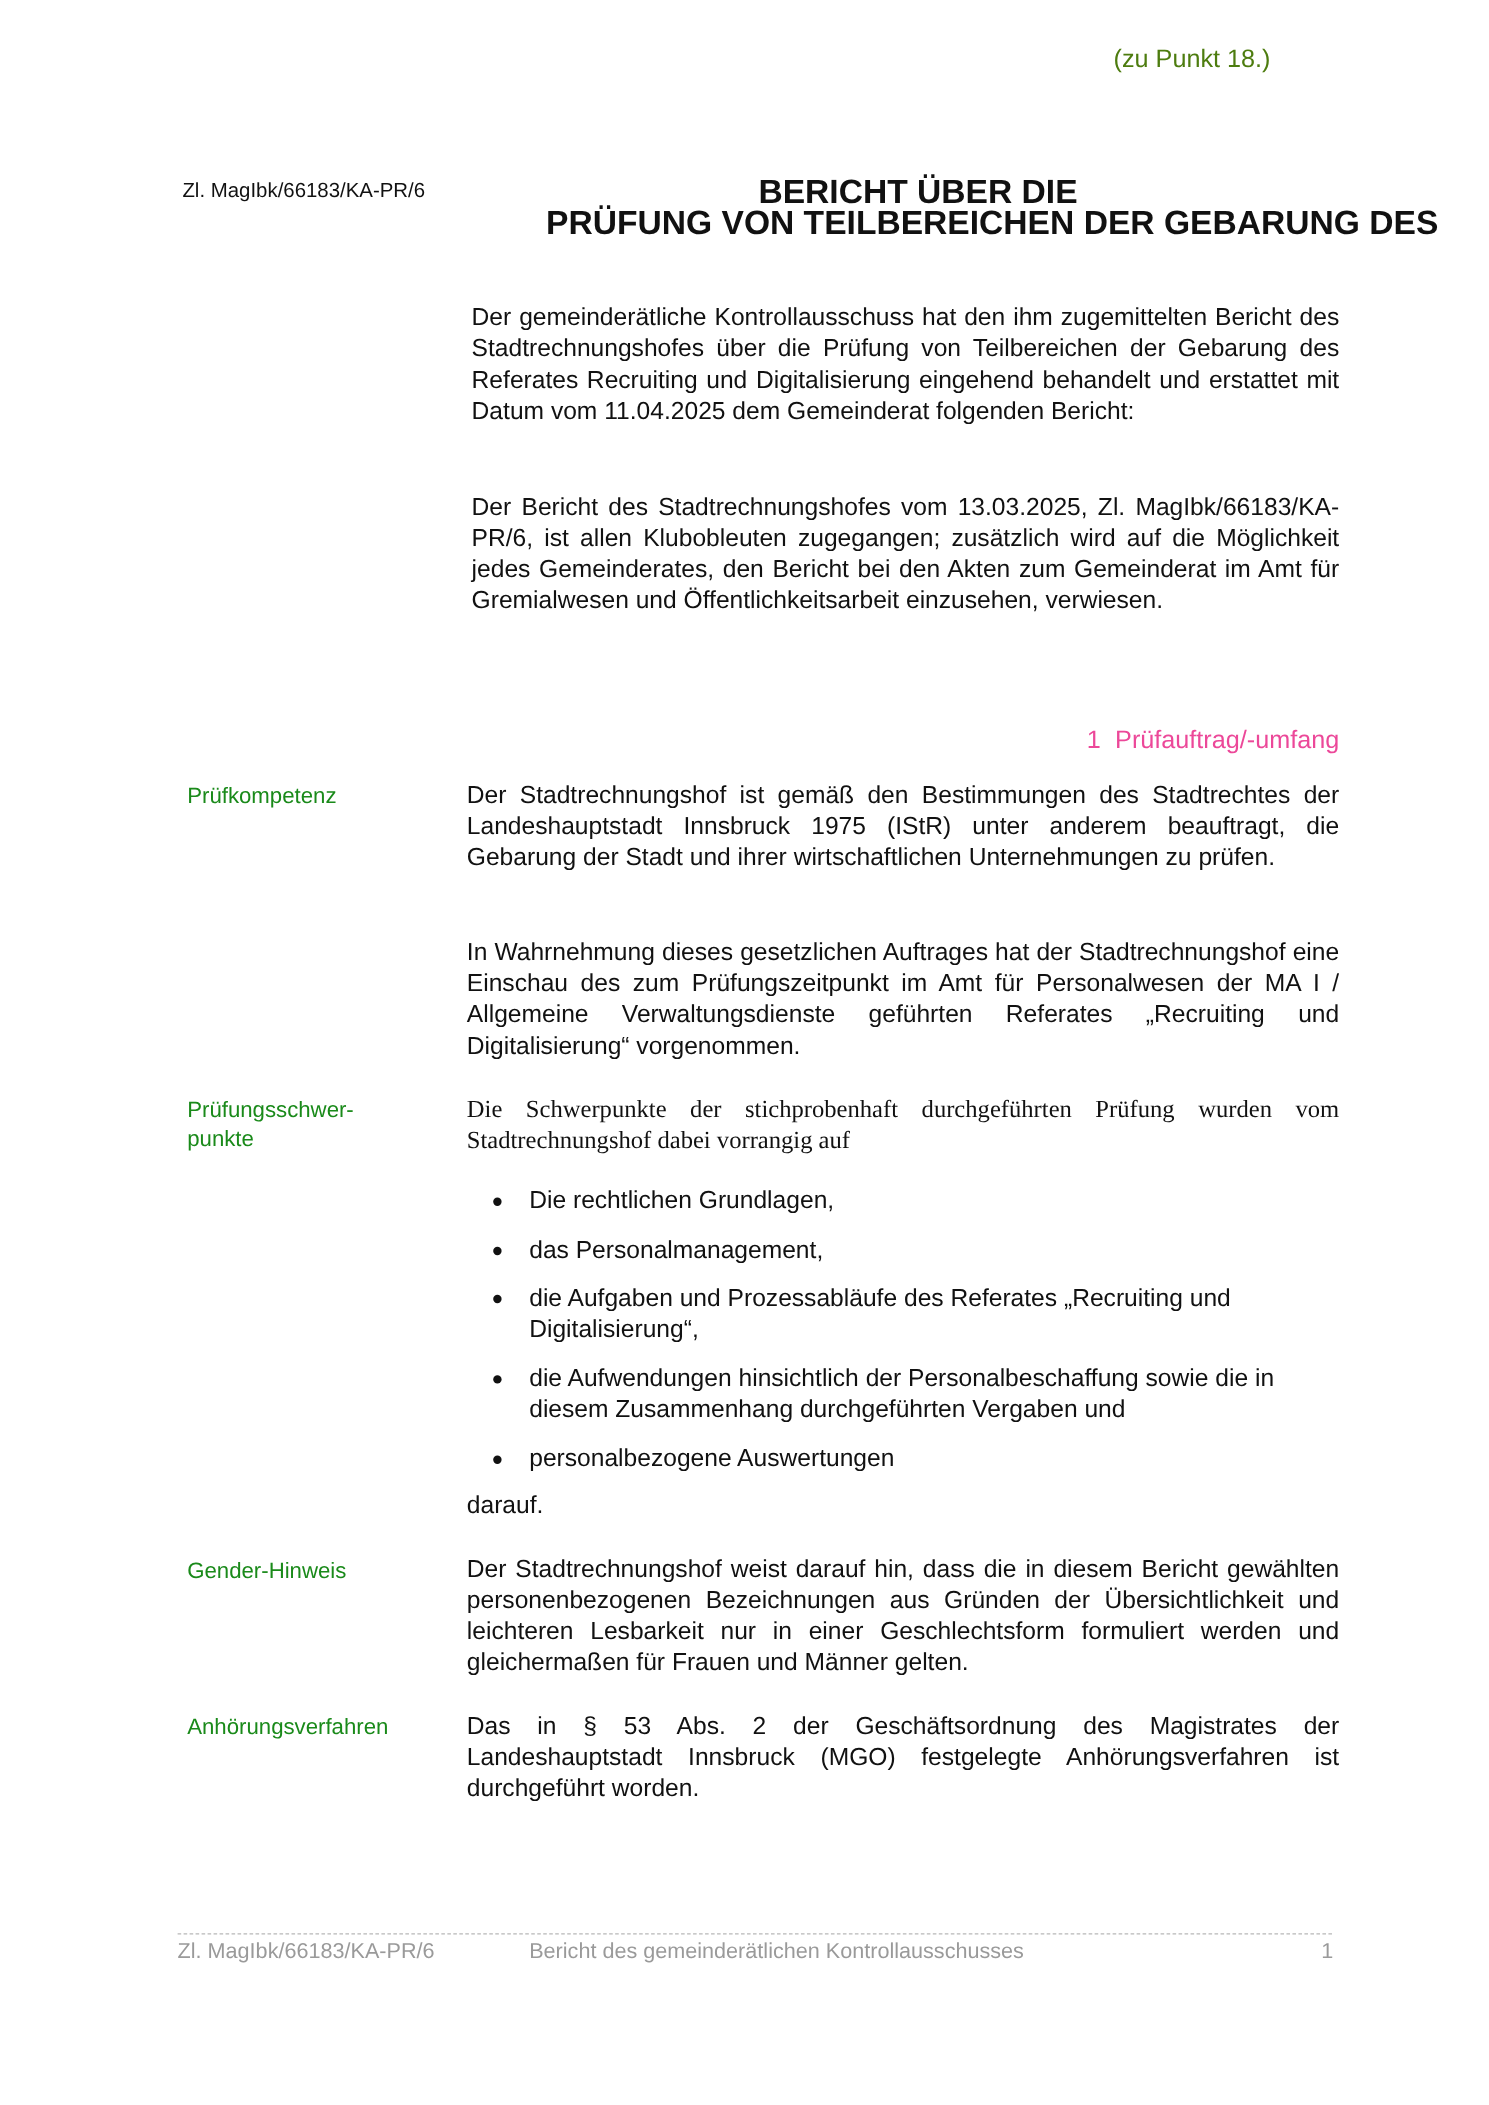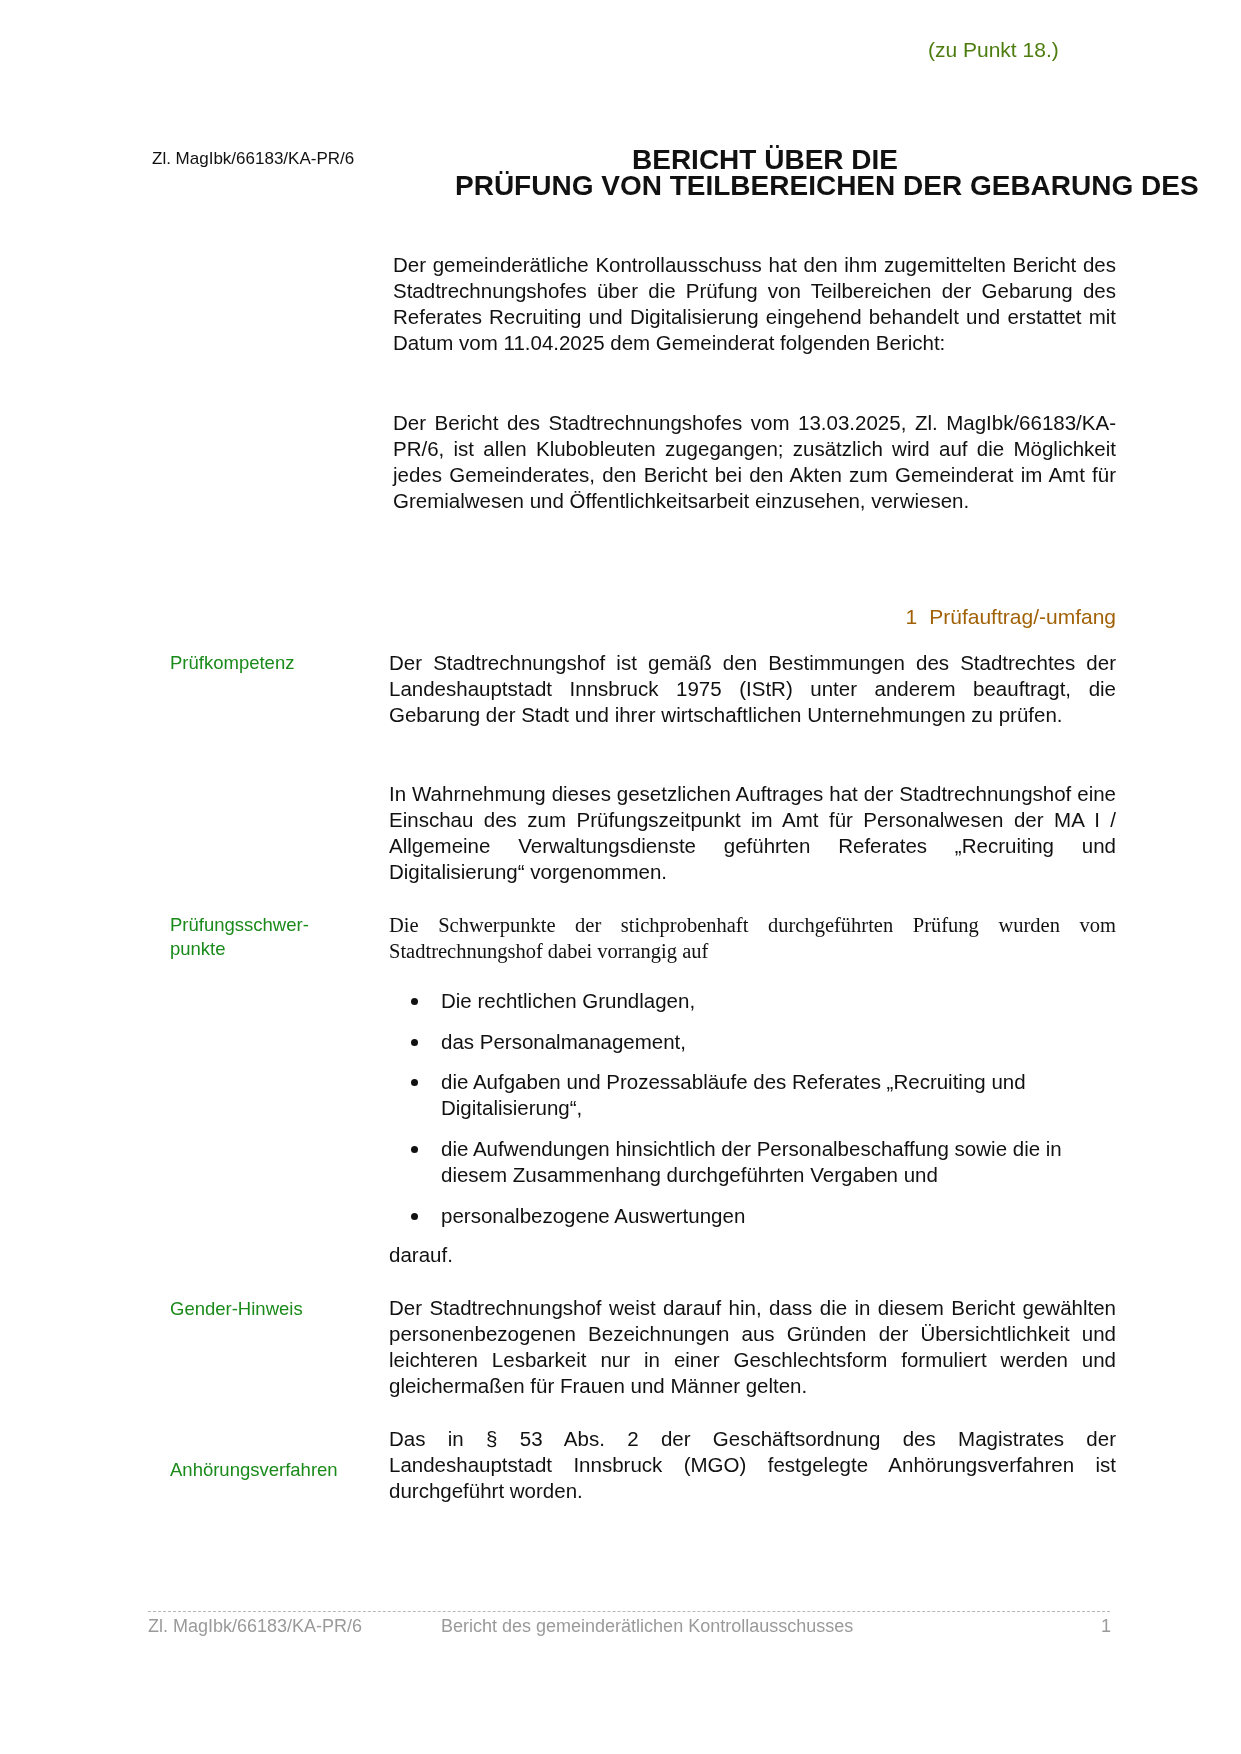--- a/index.html
+++ b/index.html
@@ -7,23 +7,23 @@
          font-family: "Liberation Sans", sans-serif; color: #111; }
   .abs { position: absolute; }
   .ref-top { left: 928px; top: 38px; font-size: 21px; color: #4d7c0f; }
   .zl { left: 152px; top: 149px; font-size: 17px; color: #111; }
   .title { left: 455px; top: 147px; width: 620px; text-align: center; font-weight: bold;
            font-size: 28px; line-height: 26px; }
   .title div { white-space: nowrap; }
   .para { font-size: 20.5px; line-height: 26px; text-align: justify; text-align-last: left; }
   .intro1 { left: 393px; top: 252px; width: 723px; }
   .intro2 { left: 393px; top: 410px; width: 723px; }
-  .section-head { right: 125px; top: 605px; font-size: 21px; color: #a16207; }
+  .section-head { right: 125px; top: 605px; font-size: 21px; color: #ec4899; }
   .section-head .num { margin-right: 12px; }
-  .side { left: 156px; font-size: 18.5px; line-height: 24px; color: #1a8a1a; margin-left: 14px; }
+  .side { left: 156px; font-size: 18.5px; line-height: 24px; color: #1a8a1a; }
   .body { left: 389px; width: 727px; }
   .bullets { left: 389px; width: 727px; margin: 0; padding: 0; list-style: none; font-size: 20.5px; line-height: 26px; }
   .bullets li { position: relative; padding-left: 52px; }
   .bullets li .dot { position: absolute; left: 22px; top: 10px; width: 7px; height: 7px; border-radius: 50%; background: #111; }
   .footer-line { left: 148px; top: 1611px; width: 962px; height: 0; border-top: 1.5px dashed #b8b8b8; }
   .footer { top: 1616px; font-size: 18px; color: #9a9a9a; }
 </style>
 </head>
 <body>
 
@@ -58,19 +58,19 @@
   <li style="position:absolute; top:1029px; width:675px;"><span class="dot"></span><span>das Personalmanagement,</span></li>
   <li style="position:absolute; top:1069px; width:675px;"><span class="dot"></span><span>die Aufgaben und Prozessabläufe des Referates „Recruiting und Digitalisierung“,</span></li>
   <li style="position:absolute; top:1136px; width:675px;"><span class="dot"></span><span>die Aufwendungen hinsichtlich der Personalbeschaffung sowie die in diesem Zusammenhang durchgeführten Vergaben und</span></li>
   <li style="position:absolute; top:1203px; width:675px;"><span class="dot"></span><span>personalbezogene Auswertungen</span></li>
 </ul>
 <div class="abs para body" style="top:1242px;">darauf.</div>
 
 <div class="abs side" style="top:1297px;">Gender-Hinweis</div>
 <div class="abs para body" style="top:1295px;">Der Stadtrechnungshof weist darauf hin, dass die in diesem Bericht gewählten personenbezogenen Bezeichnungen aus Gründen der Übersichtlichkeit und leichteren Lesbarkeit nur in einer Geschlechtsform formuliert werden und gleichermaßen für Frauen und Männer gelten.</div>
 
-<div class="abs side" style="top:1458px;">Anhörungsverfahren</div>
+<div class="abs side" style="top:1427px;">Anhörungsverfahren</div>
 <div class="abs para body" style="top:1426px;">Das in § 53 Abs. 2 der Geschäftsordnung des Magistrates der Landeshauptstadt Innsbruck (MGO) festgelegte Anhörungsverfahren ist durchgeführt worden.</div>
 
 <div class="abs footer-line"></div>
 <div class="abs footer" style="left:148px;">Zl. MagIbk/66183/KA-PR/6</div>
 <div class="abs footer" style="left:441px;">Bericht des gemeinderätlichen Kontrollausschusses</div>
 <div class="abs footer" style="left:1101px;">1</div>
 
 </body></html>

